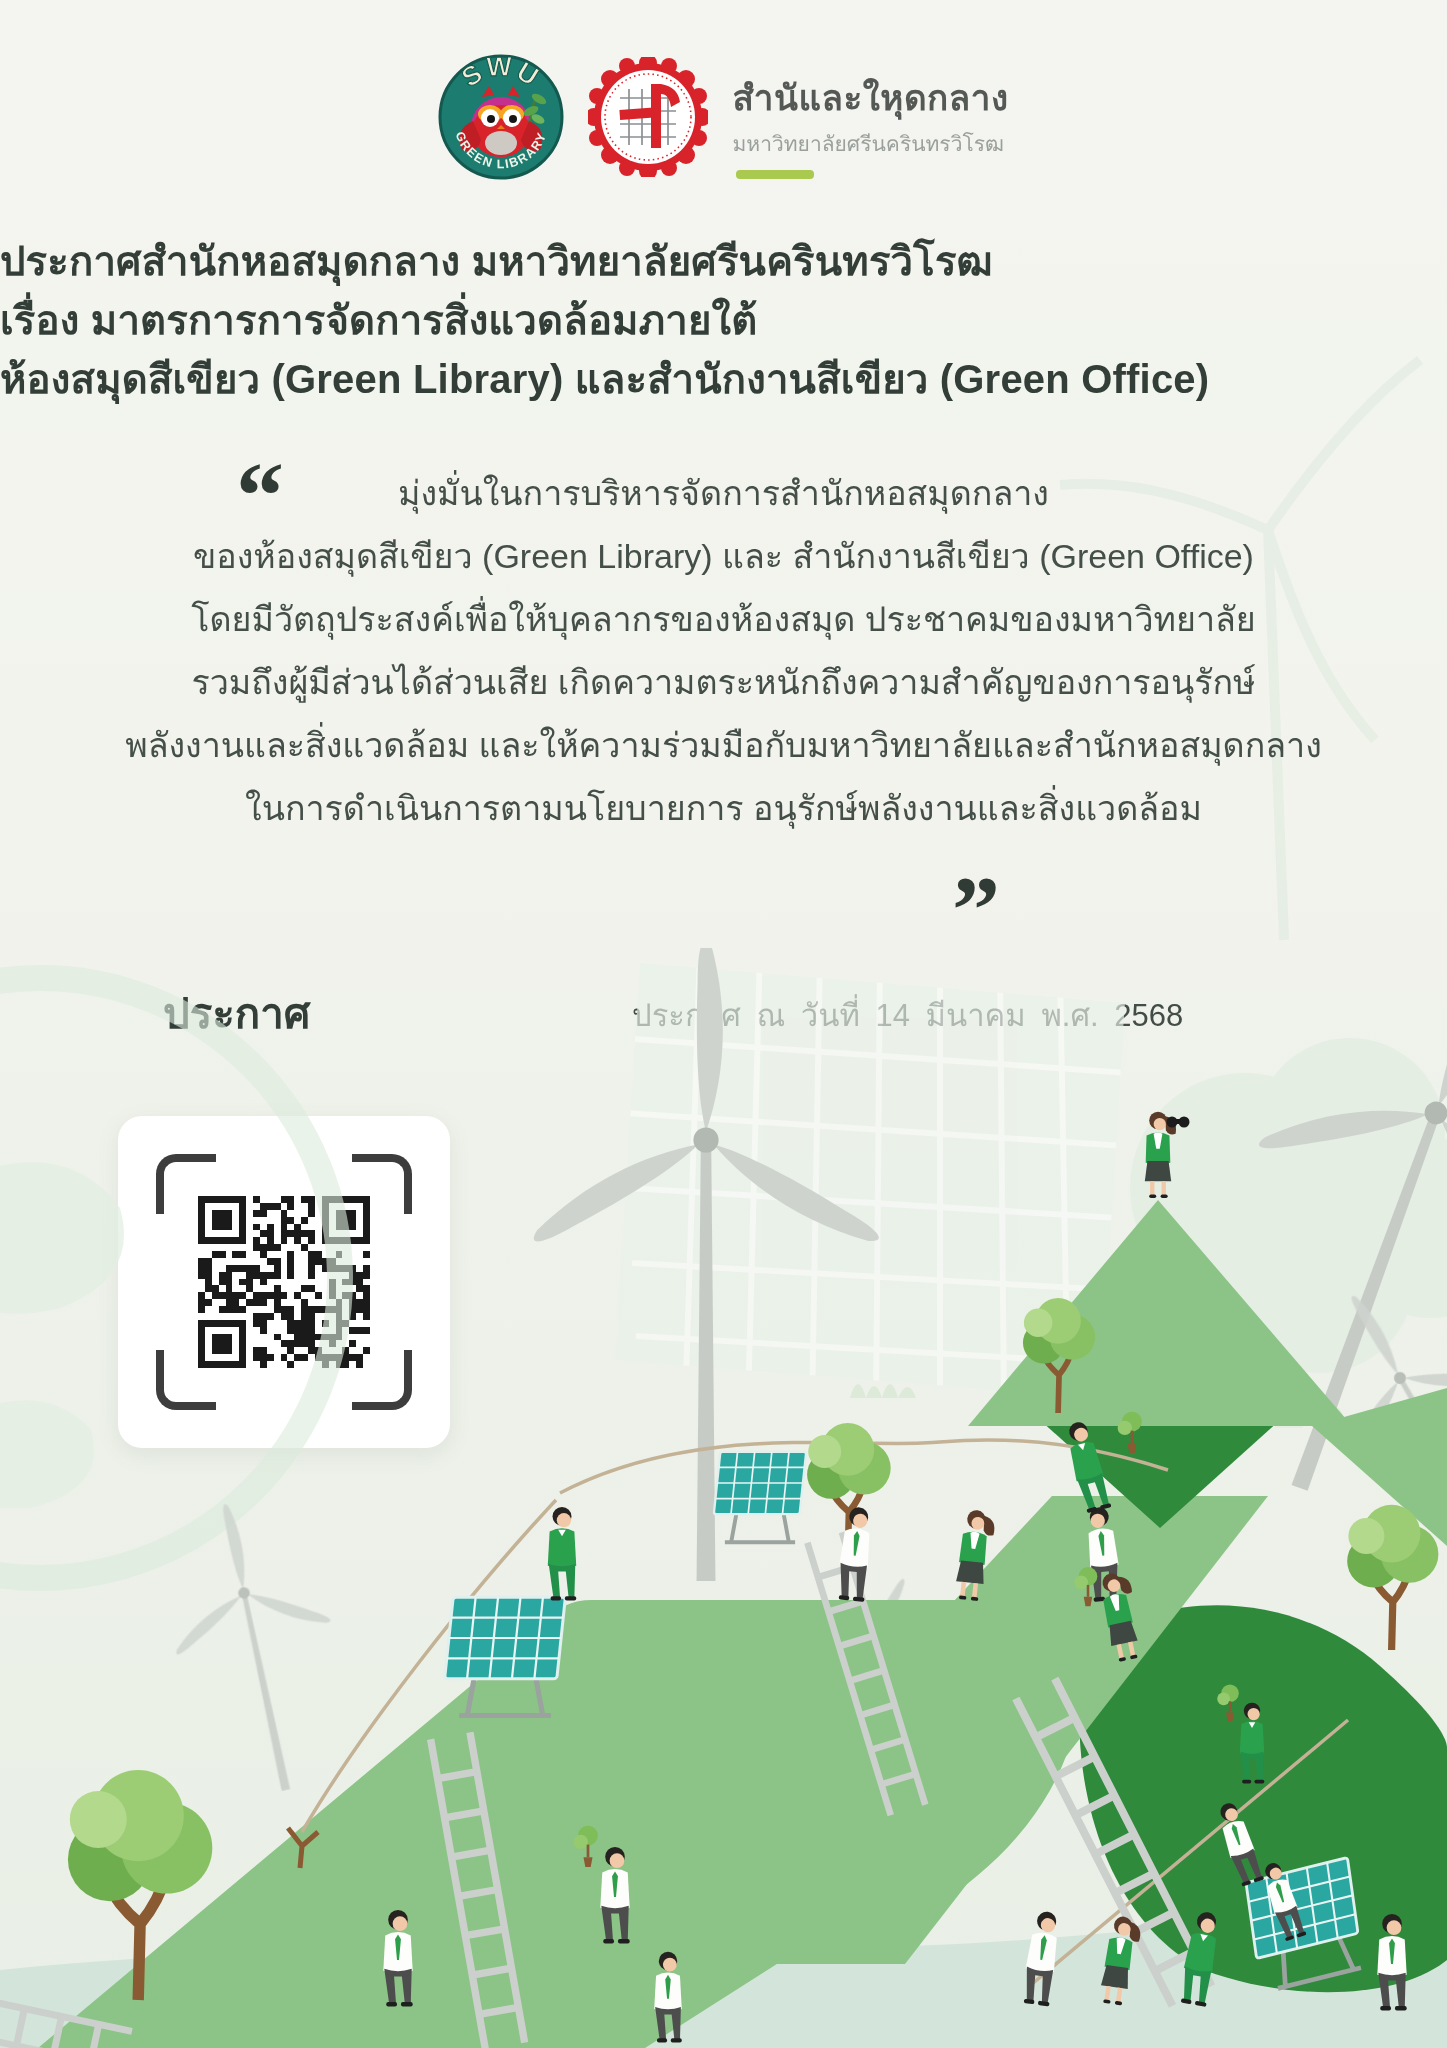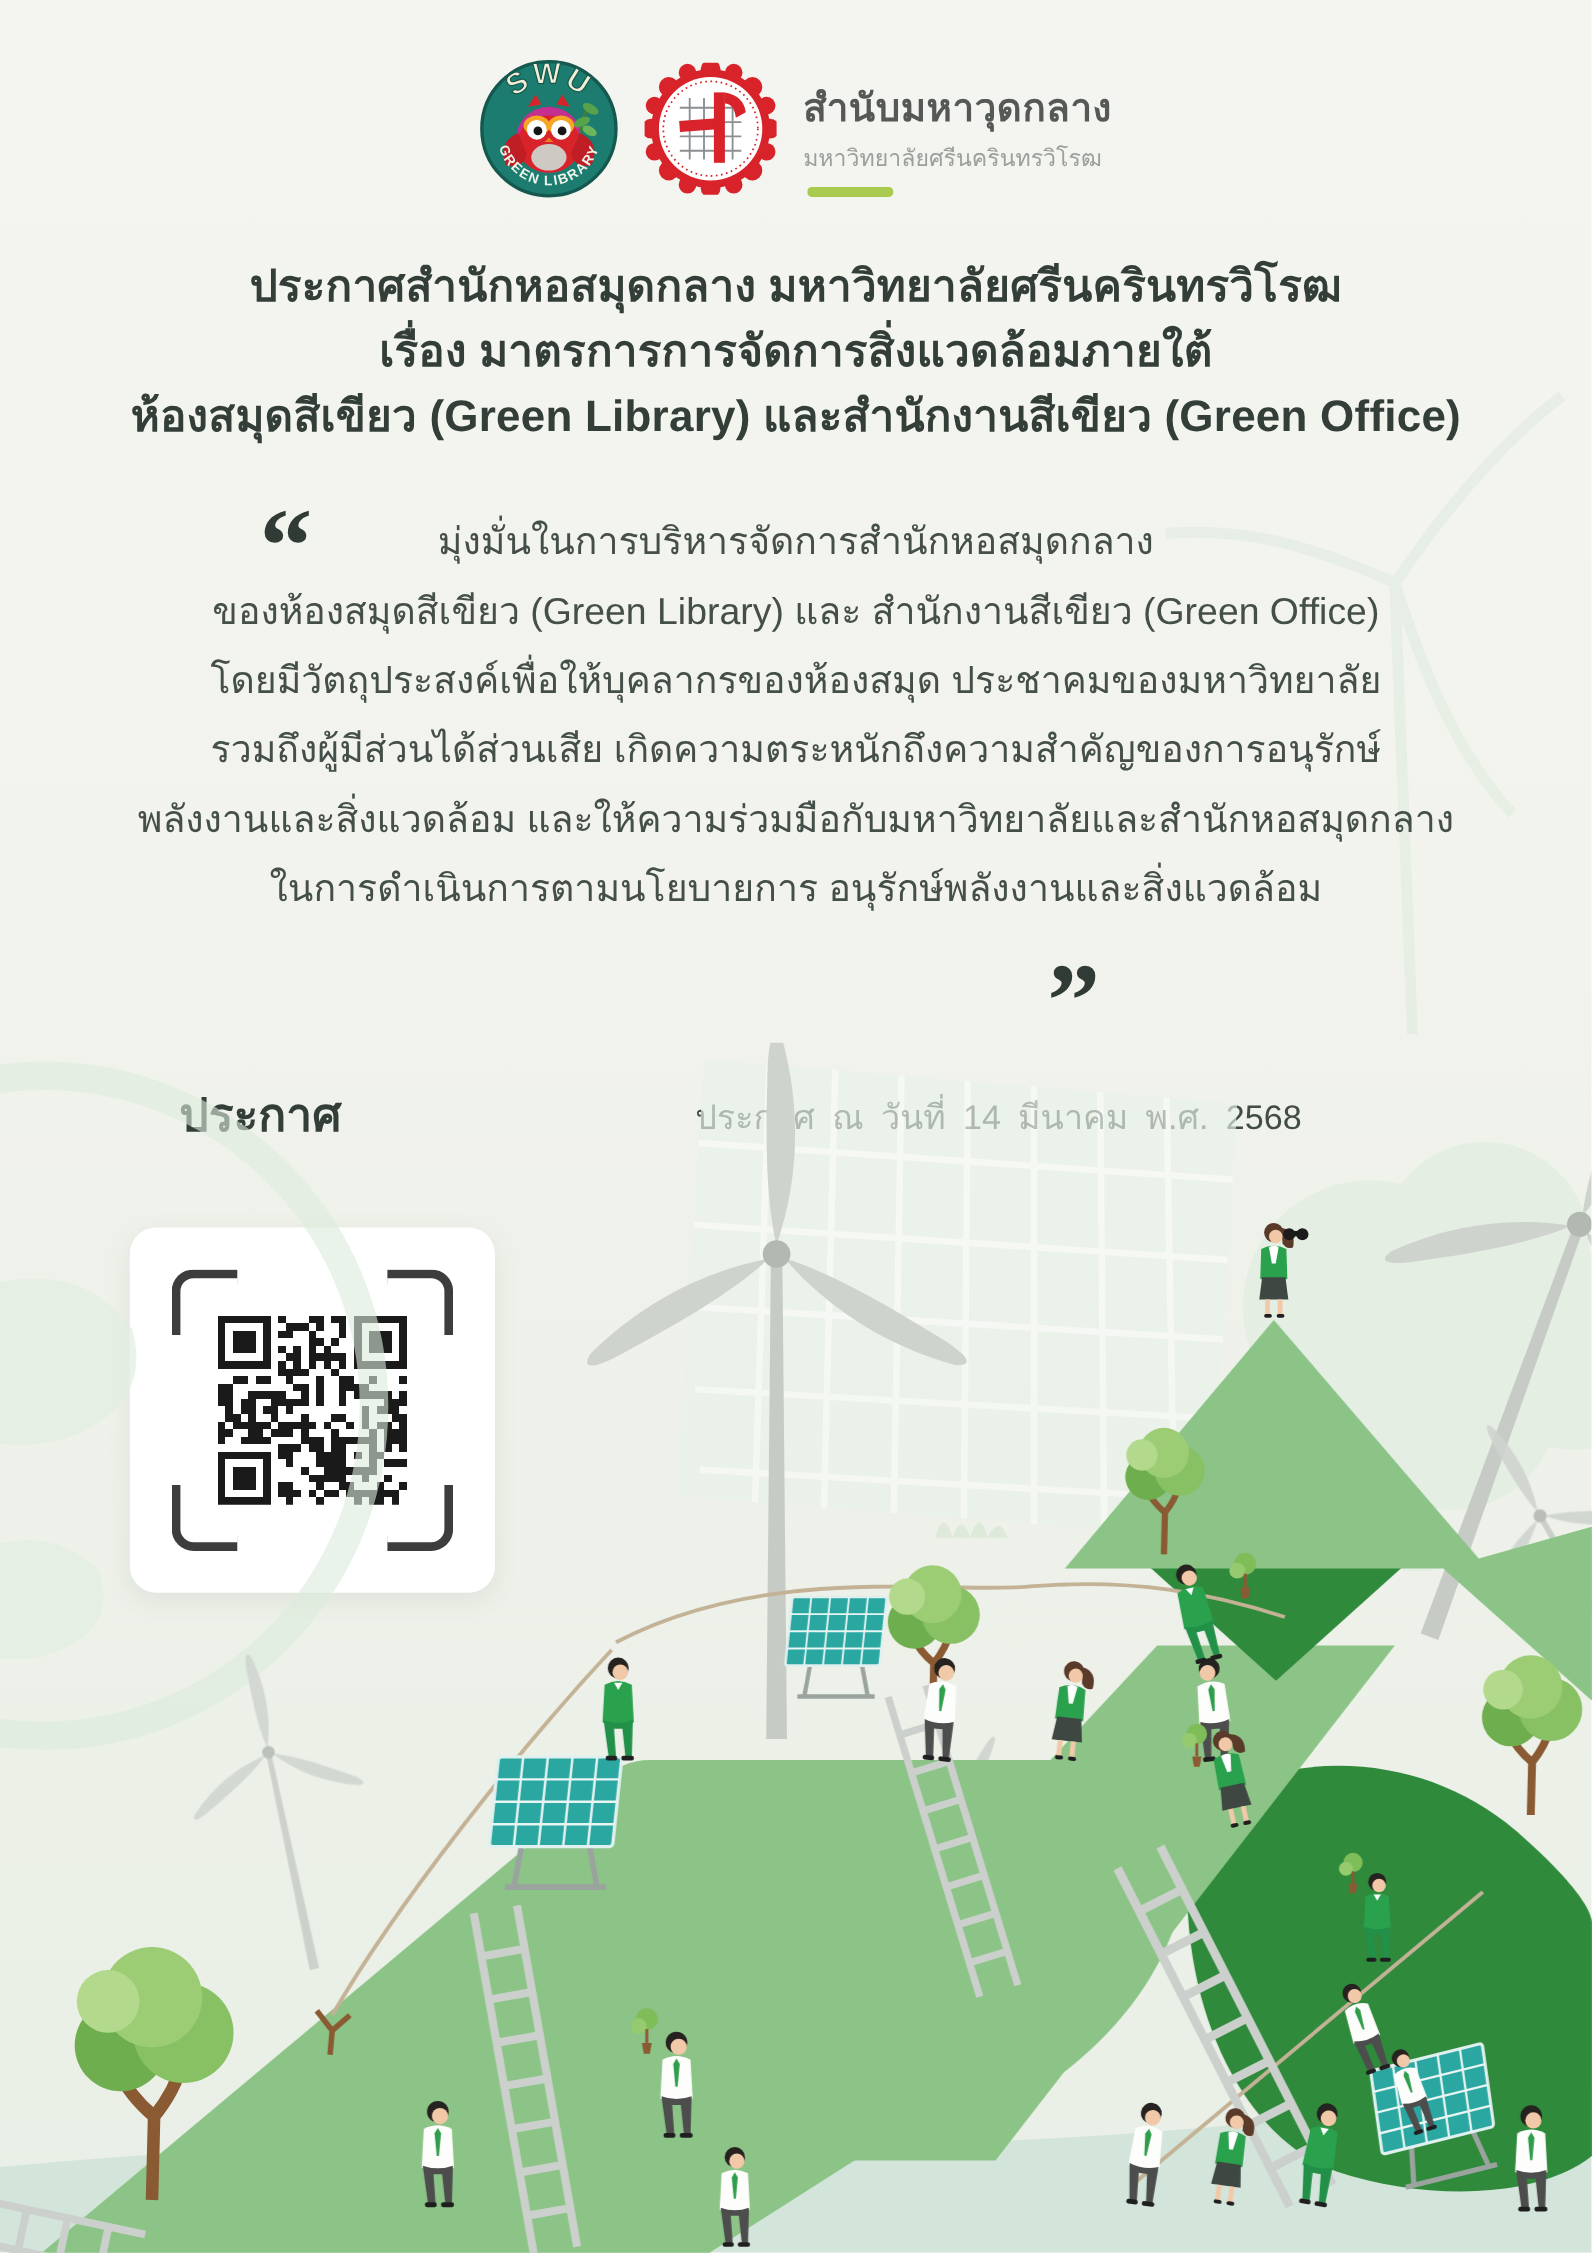--- a/index.html
+++ b/index.html
@@ -6,21 +6,21 @@
   .page{
     position:relative;width:1447px;height:2048px;overflow:hidden;margin:0 auto;
     background:linear-gradient(180deg,#f4f5f0 0%,#f1f3ec 40%,#edf1e9 70%,#e9efe6 100%);
     font-family:"Liberation Sans","DejaVu Sans",sans-serif;
   }
   .logos{position:absolute;top:54px;left:0;width:100%;display:flex;justify-content:center;align-items:center;gap:24px;}
   .org{display:flex;flex-direction:column;align-items:flex-start;padding-top:14px;}
   .org-line1{font-size:35px;font-weight:700;color:#555956;letter-spacing:.5px;}
   .org-line2{font-size:21px;color:#9aa09c;margin-top:2px;}
   .org-bar{width:78px;height:9px;border-radius:4px;background:#a9c94f;margin-top:10px;margin-left:4px;}
-  .title{position:absolute;top:232px;left:0;width:100%;text-align:center;color:#333e38;font-weight:700;font-size:40px;line-height:59px;letter-spacing:.2px;}
+  .title{position:absolute;top:232px;left:0;width:100%;color:#333e38;font-weight:700;font-size:40px;line-height:59px;letter-spacing:.2px;}
   .quote{position:absolute;top:462px;left:0;width:100%;text-align:center;color:#454f49;font-size:34px;line-height:63px;font-weight:400;}
   .qmark{position:absolute;font-family:"Liberation Serif","DejaVu Serif",serif;font-weight:900;font-size:96px;color:#313b35;line-height:1;}
   .qmark.open{left:236px;top:448px;}
   .qmark.close{left:952px;top:862px;}
   .announce-label{position:absolute;left:163px;top:980px;font-size:42px;font-weight:700;color:#333e38;}
   .announce-date{position:absolute;left:632px;top:990px;font-size:31px;color:#424d47;word-spacing:7px;}
   .qr-card{position:absolute;left:118px;top:1116px;width:332px;height:332px;background:#ffffff;border-radius:24px;box-shadow:0 6px 22px rgba(90,110,95,.10);}
   .qr-frame{position:absolute;left:38px;top:38px;right:38px;bottom:38px;}
   .corner{position:absolute;width:52px;height:52px;border:0 solid #3d3d3d;}
   .corner.tl{left:0;top:0;border-left-width:8px;border-top-width:8px;border-top-left-radius:20px;}
@@ -107,21 +107,21 @@
         <path d="M-28,-19 H28 M-28,-6 H28 M-28,7 H28 M-28,20 H28"></path>
       </g>
       <g fill="#d8232a">
         <rect x="3" y="-33" width="10" height="64"></rect>
         <path d="M13,-33 Q30,-30 32,-15 L23,-10 Q21,-23 13,-23 Z"></path>
         <rect x="-28" y="-9" width="34" height="10" transform="rotate(-4)"></rect>
       </g>
     </svg>
 
     <div class="org">
-      <div class="org-line1">สำนับมหาวุดกลาง</div>
+      <div class="org-line1">สำนัและใหุดกลาง</div>
       <div class="org-line2">มหาวิทยาลัยศรีนครินทรวิโรฒ</div>
       <div class="org-bar"></div>
     </div>
   </header>
 
   <div class="title">
     <div>ประกาศสำนักหอสมุดกลาง มหาวิทยาลัยศรีนครินทรวิโรฒ</div>
     <div>เรื่อง มาตรการการจัดการสิ่งแวดล้อมภายใต้</div>
     <div>ห้องสมุดสีเขียว (Green Library)  และสำนักงานสีเขียว (Green Office)</div>
   </div>

